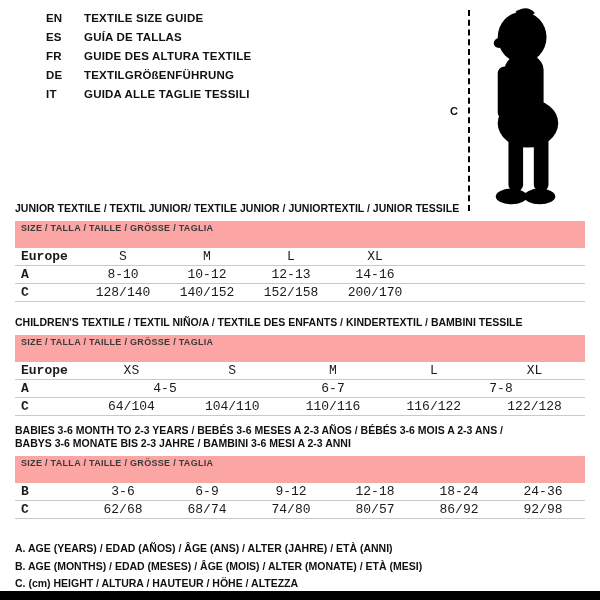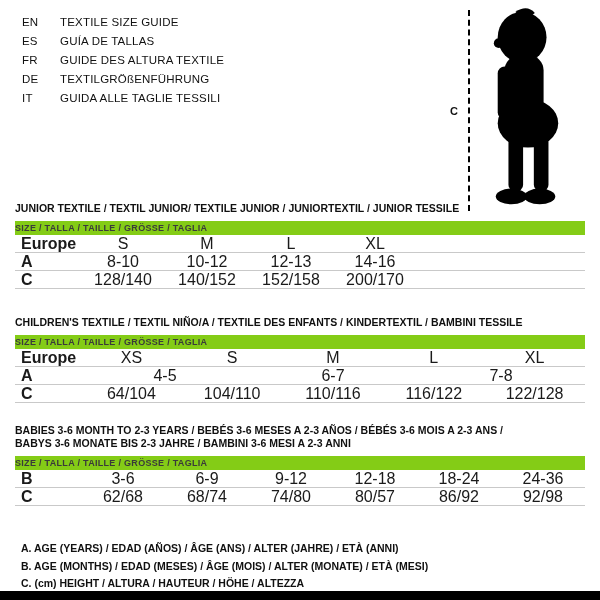--- a/index.html
+++ b/index.html
@@ -6,54 +6,54 @@
   body {
     width: 600px; height: 600px;
     background: #ffffff;
     font-family: "Liberation Sans", sans-serif;
     color: #111;
   }
   .page { position: relative; width: 600px; height: 600px; overflow: hidden; background: #fff; }
 
   
   .langs { position: absolute; left: 22px; top: 12px; }
-  .lang-row { display: flex; height: 19px; align-items: center; font-weight: normal; font-size: 11.5px; letter-spacing: 0.2px; }
+  .lang-row { display: flex; height: 19px; align-items: flex-start; font-weight: bold; font-size: 11.5px; letter-spacing: 0.2px; margin-left: 24px; }
   .lang-code { width: 38px; flex: 0 0 38px; }
 
   
   .figure { position: absolute; left: 450px; top: 8px; height: 205px; display: flex; align-items: stretch; }
   .figure-label { align-self: center; font-weight: bold; font-size: 11px; width: 16px; text-align: left; }
   .measure-line { border-left: 2px dashed #000; margin: 2px 7px 2px 2px; }
   .baby-svg { display: block; }
 
   
   .size-section { position: absolute; left: 15px; width: 570px; }
   .section-title {
     font-weight: bold; font-size: 10.5px; line-height: 13px;
     margin-bottom: 6px; white-space: pre-line; color: #101010;
   }
   .thead {
-    background: #84cc16; height: 14px; line-height: 14px;
+    background: #fca5a5; height: 27px; line-height: 14px;
     font-weight: bold; font-size: 9px; color: #3a3a3a;
-    letter-spacing: 0.3px;
+    padding-left: 6px; letter-spacing: 0.3px;
   }
   .trow {
     display: flex; height: 17px; line-height: 17px;
     border-bottom: 1px solid #c9c9c9;
-    font-size: 16px; color: #1a1a1a;
+    font-size: 13px; color: #1a1a1a; font-family: Liberation Mono, monospace;
   }
   .tcell { flex: 1; text-align: center; font-weight: normal; }
   .tlabel { flex: 0 0 60px; text-align: left; padding-left: 6px; font-weight: bold; }
 
   .sec-1 { top: 202px; }
   .sec-2 { top: 316px; }
   .sec-3 { top: 424px; }
 
   
-  .footnotes { position: absolute; left: 15px; top: 540px; margin-left: 6px; }
+  .footnotes { position: absolute; left: 15px; top: 540px; }
   .footnote { font-weight: bold; font-size: 10.5px; line-height: 17.5px; color: #101010; }
 
   .bottom-bar { position: absolute; left: 0; bottom: 0; width: 600px; height: 9px; background: #000; }
 </style>
 </head>
 <body>
 
 <div class="page">
 
   <header class="langs">

